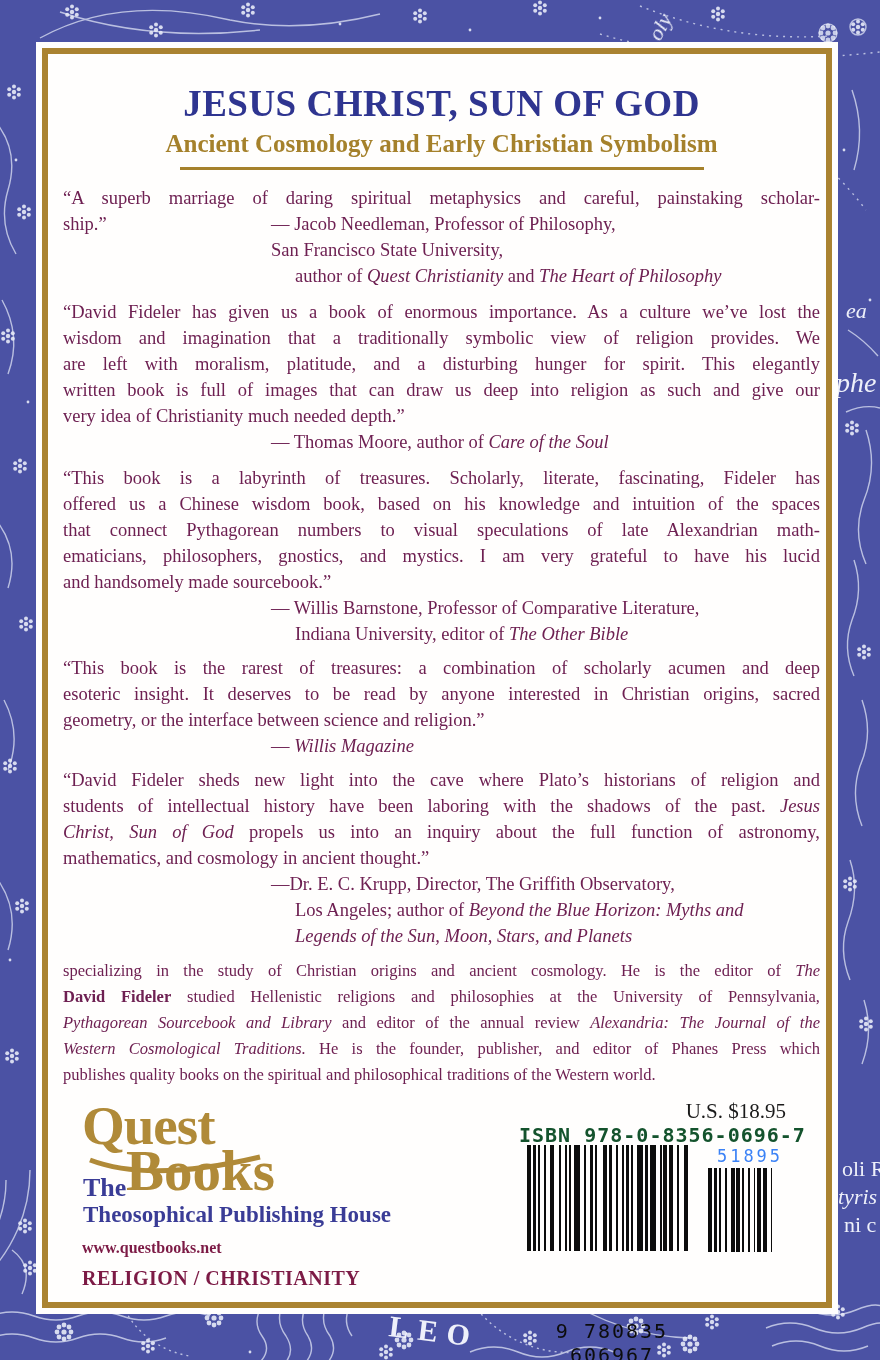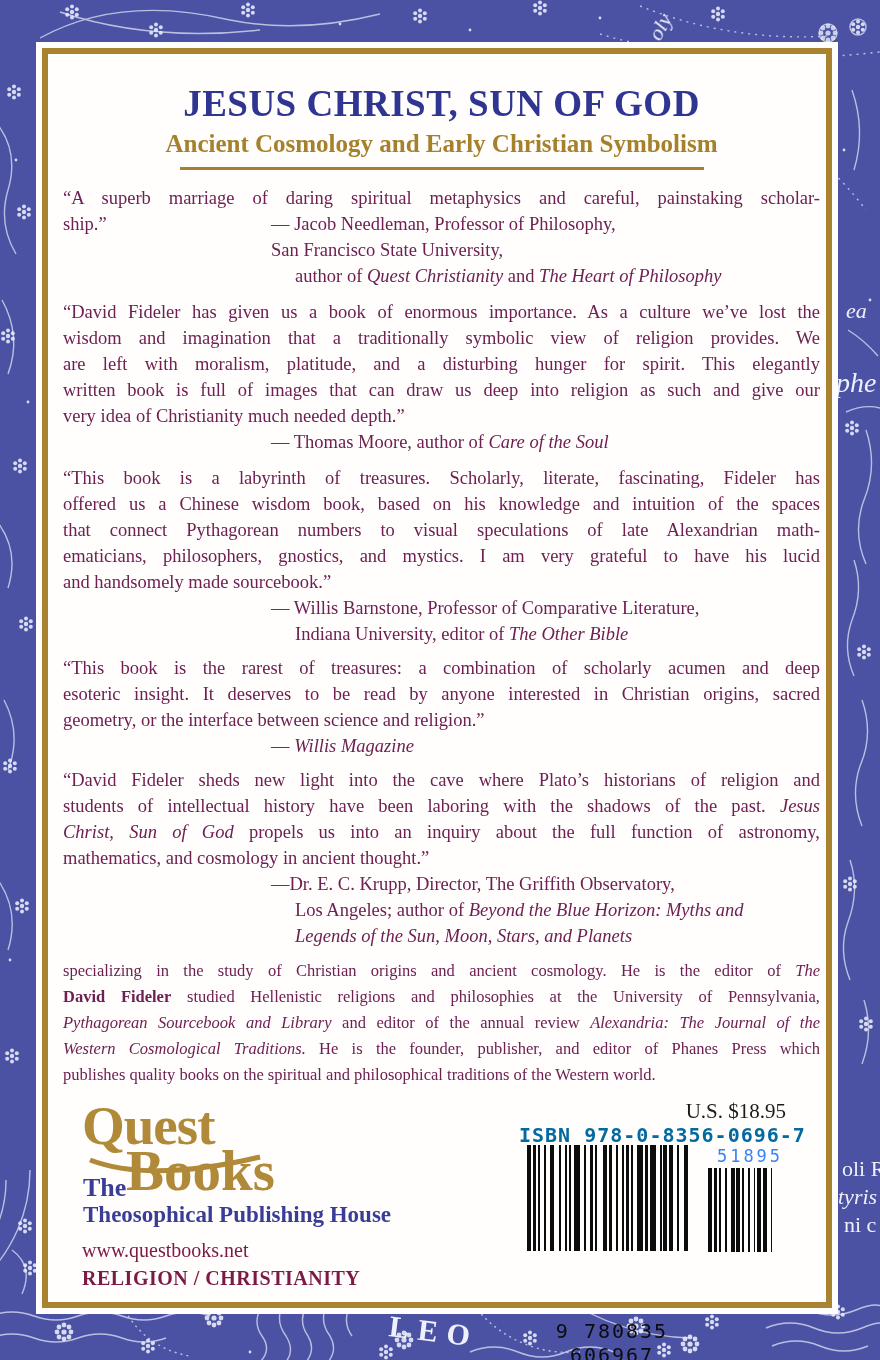--- a/index.html
+++ b/index.html
@@ -36,28 +36,28 @@
 
   
   .logo-quest,.logo-books{position:absolute;color:#b08a38;font-weight:bold;line-height:1;
         font-family:"Liberation Serif",serif;}
   .logo-quest{left:46px;top:1056px;font-size:55px;letter-spacing:-1px;}
   .logo-books{left:90px;top:1100px;font-size:57px;}
   .swoosh{position:absolute;left:50px;top:1112px;}
   .logo-the,.logo-tagline{position:absolute;color:#3a3c96;font-weight:bold;}
   .logo-the{left:47px;top:1132px;font-size:26px;line-height:28px;}
   .logo-tagline{left:47px;top:1160px;font-size:23px;line-height:26px;}
-  .website{position:absolute;left:46px;top:1197px;font-size:20px;font-weight:normal;color:#7c1a45;}
+  .website{position:absolute;left:46px;top:1197px;font-size:16px;font-weight:bold;color:#7c1a45;}
   .category{position:absolute;left:46px;top:1225px;font-size:20px;font-weight:bold;
             letter-spacing:.5px;color:#7c1a45;}
 
   
   .price{position:absolute;top:1057px;right:52px;font-size:21px;color:#1a1a1a;}
   .isbn-label{position:absolute;left:483px;top:1081px;font-family:"DejaVu Sans Mono",monospace;
-              font-weight:bold;font-size:20px;letter-spacing:1px;color:#0369a1;}
+              font-weight:bold;font-size:20px;letter-spacing:1px;color:#14532d;}
   .barcode{position:absolute;display:flex;align-items:stretch;overflow:hidden;}
   .barcode span{display:block;height:100%;}
   .barcode .bar{background:#0c0c0c;}
   .barcode .gap{background:transparent;}
   .barcode-main{left:491px;top:1103px;width:172px;height:106px;}
   .barcode-supp{left:672px;top:1126px;width:84px;height:84px;}
   .barcode-digits{position:absolute;left:478px;top:1277px;width:196px;text-align:center;
       font-family:"DejaVu Sans Mono",monospace;font-size:20px;letter-spacing:2px;color:#0c0c0c;}
   .supp-digits{position:absolute;left:672px;top:1104px;width:84px;text-align:center;
       font-family:"DejaVu Sans Mono",monospace;font-size:17px;letter-spacing:3px;color:#3b82f6;}

